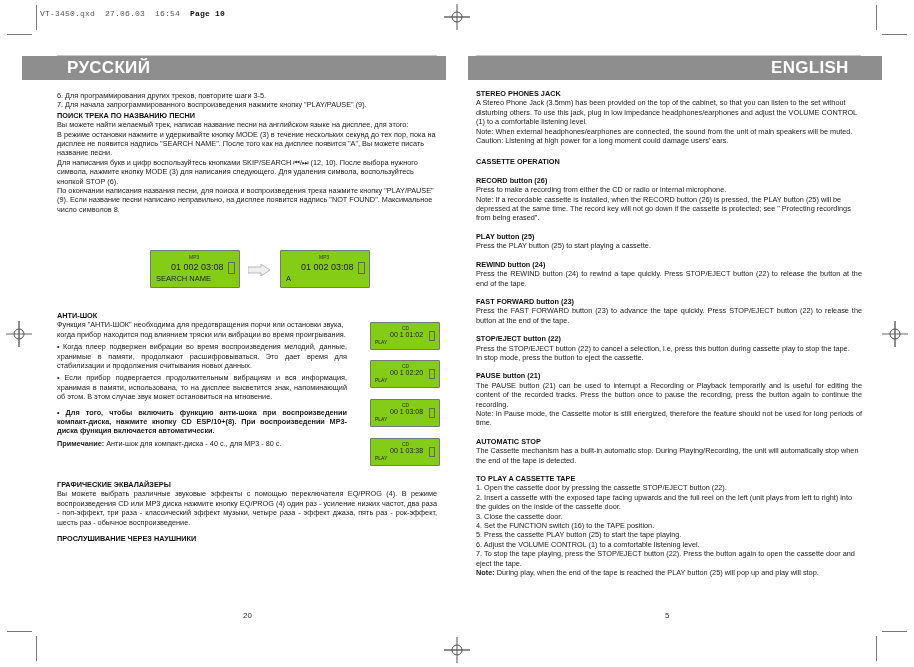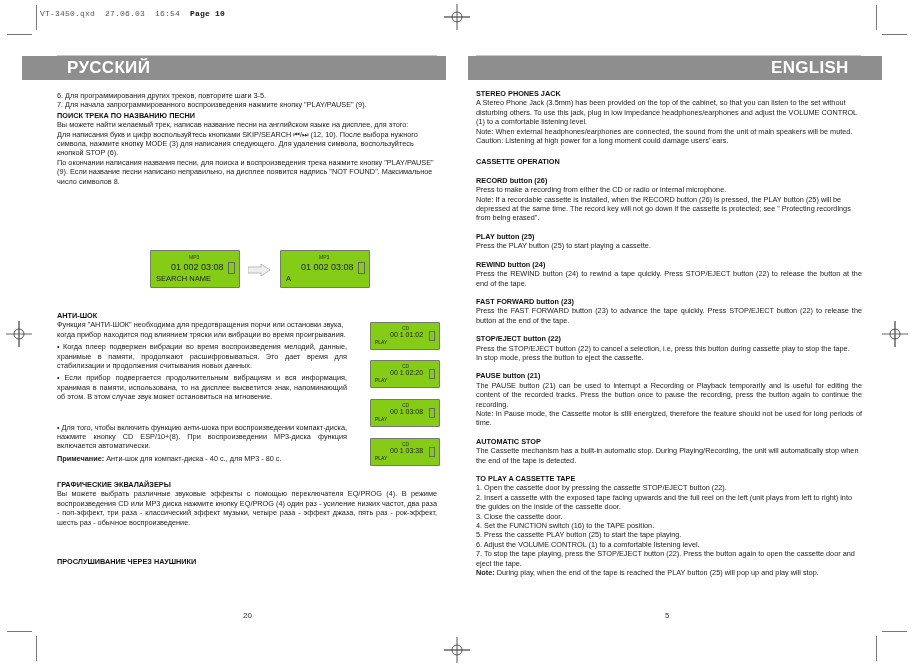--- a/index.html
+++ b/index.html
@@ -80,20 +80,21 @@
 <div class="band right"></div>
 <div class="band-title" style="left:67px;">РУССКИЙ</div>
 <div class="band-title" style="left:771px;">ENGLISH</div>
 
 <div class="col left">
   <p>6.  Для программирования других треков, повторите шаги 3-5.</p>
   <p>7.  Для начала запрограммированного воспроизведения нажмите кнопку "PLAY/PAUSE" (9).</p>
 
   <p class="h" style="margin-top:1px;">ПОИСК ТРЕКА ПО НАЗВАНИЮ ПЕСНИ</p>
   <p class="just">Вы можете найти желаемый трек, написав название песни на английском языке на дисплее, для этого:</p>
+  <p>В режиме остановки нажмите и удерживайте кнопку MODE (3) в течение нескольких секунд до тех пор, пока на дисплее не появится надпись "SEARCH NAME". После того как на дисплее появится "A", Вы можете писать название песни.</p>
   <p>Для написания букв и цифр воспользуйтесь кнопками SKIP/SEARCH ⏮/⏭ (12, 10). После выбора нужного символа, нажмите кнопку MODE (3) для написания следующего. Для удаления символа, воспользуйтесь кнопкой STOP (6).</p>
   <p>По окончании написания названия песни, для поиска и воспроизведения трека нажмите кнопку "PLAY/PAUSE" (9). Если название песни написано неправильно, на дисплее появится надпись "NOT FOUND". Максимальное число символов 8.</p>
 </div>
 
 <div class="lcd-row">
   <div class="lcd" style="left:0;top:0;width:88px;height:36px;">
     <span class="tag" style="left:38px;top:3px;">MP3</span>
     <span class="time" style="left:20px;top:11px;">01 002 03:08</span>
     <span class="lbl" style="left:5px;top:23px;">SEARCH NAME</span>
     <span class="bat" style="left:77px;top:11px;"></span>
@@ -107,21 +108,21 @@
     <span class="lbl" style="left:5px;top:23px;">A</span>
     <span class="bat" style="left:77px;top:11px;"></span>
   </div>
 </div>
 
 <div class="col left" style="top:311px;">
   <p class="h first">АНТИ-ШОК</p>
   <p class="narrow">Функция "АНТИ-ШОК" необходима для предотвращения порчи или остановки звука, когда прибор находится под влиянием тряски или вибрации во время проигрывания.</p>
   <p class="narrow just" style="margin-top:3px;">•  Когда плеер подвержен вибрации во время воспроизведения мелодий, данные, хранимые в памяти, продолжают расшифровываться. Это дает время для стабилизации и продолжения считывания новых данных.</p>
   <p class="narrow just" style="margin-top:3px;">•  Если прибор подвергается продолжительным вибрациям и вся информация, хранимая в памяти, использована, то на дисплее высветится знак, напоминающий об этом. В этом случае звук может остановиться на мгновение.</p>
-  <p class="narrow just" style="margin-top:21px;">•  Для того, чтобы включить функцию анти-шока при воспроизведении компакт-диска, нажмите кнопку CD ESP/10+(8). При воспроизведении MP3-диска функция включается автоматически.</p>
+  <p class="narrow just" style="margin-top:6px;font-weight:bold;">•  Для того, чтобы включить функцию анти-шока при воспроизведении компакт-диска, нажмите кнопку CD ESP/10+(8). При воспроизведении MP3-диска функция включается автоматически.</p>
   <p class="narrow" style="margin-top:3px;"><b>Примечание:</b><span> Анти-шок для компакт-диска - 40 с., для MP3 - 80 с.</span></p>
 </div>
 
 <div class="lcd small-lcd" style="top:322px;">
   <span class="tag">CD</span>
   <span class="time">00  1 01:02</span>
   <span class="lbl">PLAY</span>
   <span class="bat"></span>
 </div>
 <div class="lcd small-lcd" style="top:360px;">
@@ -139,21 +140,21 @@
 <div class="lcd small-lcd" style="top:438px;">
   <span class="tag">CD</span>
   <span class="time">00  1 03:38</span>
   <span class="lbl">PLAY</span>
   <span class="bat"></span>
 </div>
 
 <div class="col left" style="top:480px;">
   <p class="h first">ГРАФИЧЕСКИЕ ЭКВАЛАЙЗЕРЫ</p>
   <p class="just">Вы можете выбрать различные звуковые эффекты с помощью переключателя EQ/PROG (4). В режиме воспроизведения CD или MP3 диска нажмите кнопку EQ/PROG (4) один раз - усиление низких частот, два раза - поп-эффект, три раза - классический эффект музыки, четыре раза - эффект джаза, пять раз - рок-эффект, шесть раз - обычное воспроизведение.</p>
-  <p class="h" style="margin-top:30px;">ПРОСЛУШИВАНИЕ ЧЕРЕЗ НАУШНИКИ</p>
+  <p class="h" style="margin-top:7px;">ПРОСЛУШИВАНИЕ ЧЕРЕЗ НАУШНИКИ</p>
 </div>
 
 <div class="pagenum" style="left:243px;">20</div>
 
 <div class="col right">
   <p class="h first">STEREO PHONES JACK</p>
   <p>A Stereo Phone Jack (3.5mm) has been provided on the top of the cabinet, so that you can listen to the set without disturbing others. To use this jack, plug in low impedance headphones/earphones and adjust the VOLUME CONTROL (1) to a comfortable listening level.</p>
   <p>Note: When external headphones/earphones are connected, the sound from the unit of main speakers will be muted.</p>
   <p>Caution: Listening at high power for a long moment could damage users' ears.</p>
 

